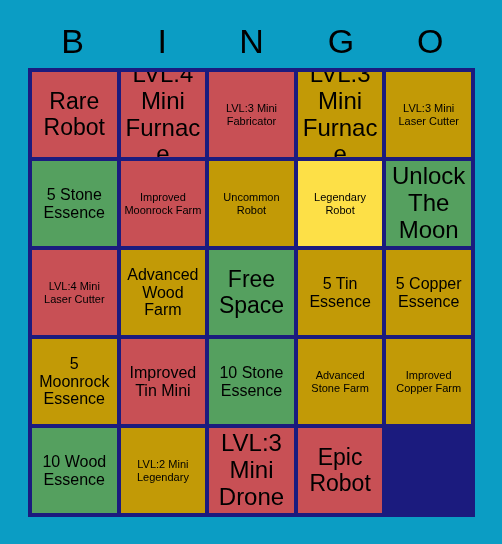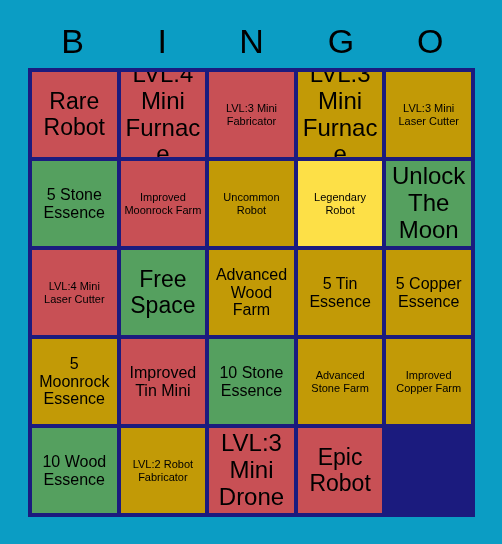--- a/index.html
+++ b/index.html
@@ -122,25 +122,25 @@
       </div>
       <div class="cell orange">
         <span class="cell-label fs-sm">Legendary Robot</span>
       </div>
       <div class="cell green">
         <span class="cell-label fs-lg">Unlock The Moon</span>
       </div>
       <div class="cell red">
         <span class="cell-label fs-sm">LVL:4 Mini Laser Cutter</span>
       </div>
+      <div class="cell gold">
+        <span class="cell-label fs-md">Advanced Wood Farm</span>
+      </div>
       <div class="cell green">
         <span class="cell-label fs-xl">Free Space</span>
-      </div>
-      <div class="cell gold">
-        <span class="cell-label fs-md">Advanced Wood Farm</span>
       </div>
       <div class="cell gold">
         <span class="cell-label fs-md">5 Tin Essence</span>
       </div>
       <div class="cell gold">
         <span class="cell-label fs-md">5 Copper Essence</span>
       </div>
       <div class="cell gold">
         <span class="cell-label fs-md">5 Moonrock Essence</span>
       </div>
@@ -153,21 +153,21 @@
       <div class="cell gold">
         <span class="cell-label fs-sm">Advanced Stone Farm</span>
       </div>
       <div class="cell gold">
         <span class="cell-label fs-sm">Improved Copper Farm</span>
       </div>
       <div class="cell green">
         <span class="cell-label fs-md">10 Wood Essence</span>
       </div>
       <div class="cell gold">
-        <span class="cell-label fs-sm">LVL:2 Robot Fabricator</span>
+        <span class="cell-label fs-sm">LVL:2 Mini Legendary</span>
       </div>
       <div class="cell red">
         <span class="cell-label fs-lg">LVL:3 Mini Drone</span>
       </div>
       <div class="cell red">
         <span class="cell-label fs-xl">Epic Robot</span>
       </div>
     </div>
 
 </div>

